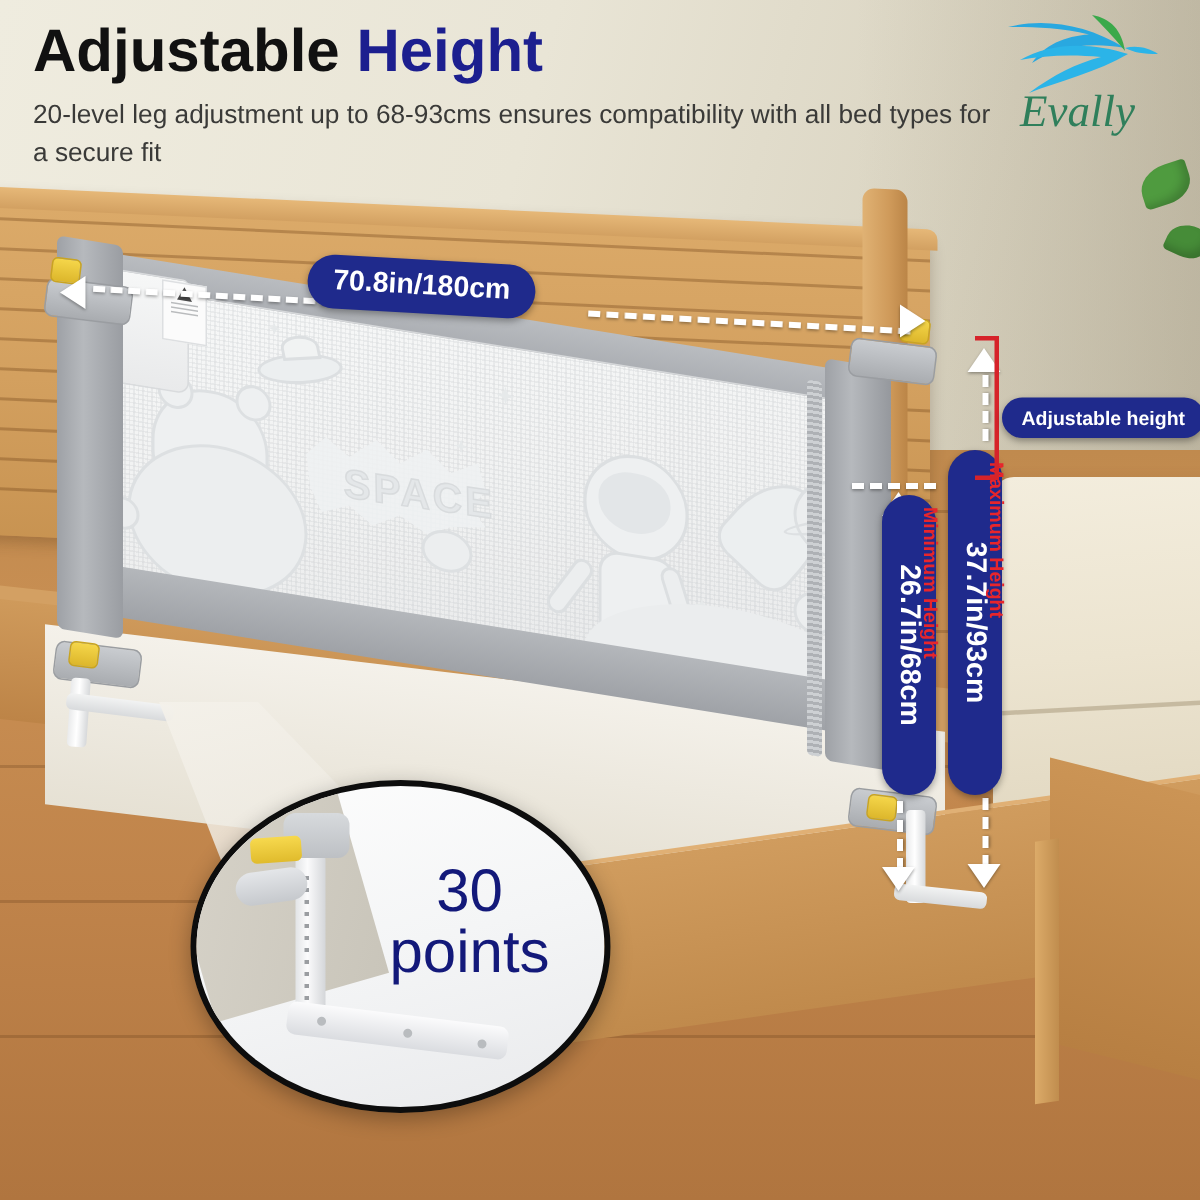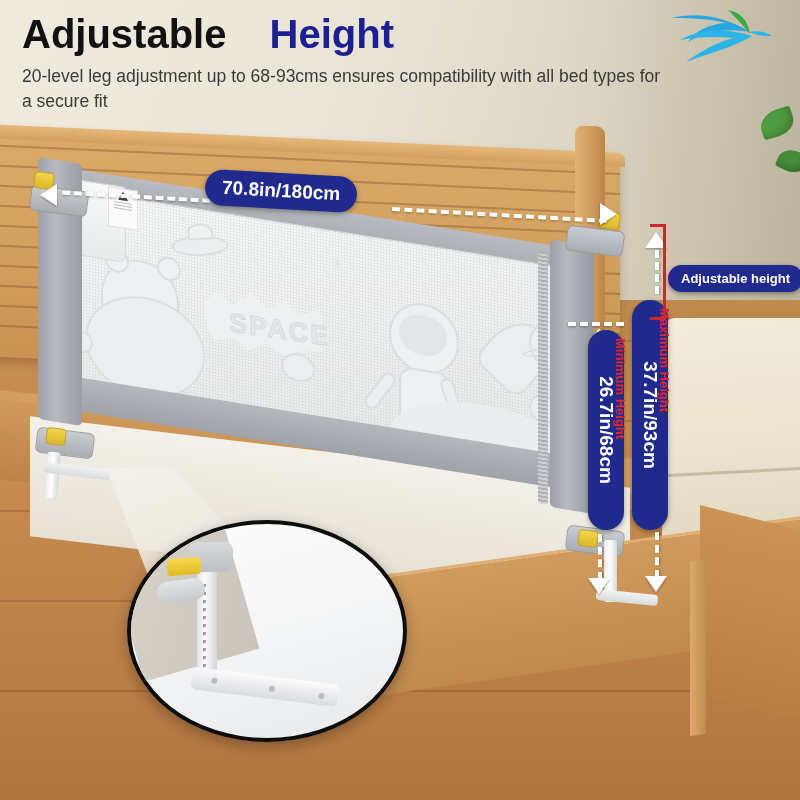--- a/index.html
+++ b/index.html
@@ -379,21 +379,21 @@
     background:repeating-linear-gradient(180deg,#9a9da1 0 3px,transparent 3px 8px);
   }
   .mag-screw{
     position:absolute; width:6px; height:6px; border-radius:50%;
     background:#b9bcbf;
   }
 
   
   .header{ position:absolute; left:22px; top:14px; width:640px; }
   .title{ font-size:40px; font-weight:bold; line-height:1; color:#111; }
-  .title .hl{ color:#1c1f8f;margin-left:32px; }
+  .title .hl{ color:#1c1f8f; }
   .subtitle{
     margin-top:10px; font-size:17.5px; color:#3a3a38; line-height:1.45;
   }
   .logo{ position:absolute; right:14px; top:6px; width:120px; height:96px; }
   .logo-name{
     position:absolute; left:14px; top:52px;
     font-family:"Liberation Serif", serif; font-style:italic;
     font-size:30px; color:#2f7f5b;
   }
 </style>
@@ -549,29 +549,34 @@
     <div class="mag-leg-v"></div>
     <div class="mag-holes"></div>
     <div class="mag-leg-h">
       <div class="mag-screw" style="left:20px;top:8px"></div>
       <div class="mag-screw" style="left:78px;top:9px"></div>
       <div class="mag-screw" style="left:128px;top:10px"></div>
     </div>
     <div class="mag-head"></div>
     <div class="mag-knob"></div>
     <div class="mag-yellow"></div>
+    <div class="mag-text">
+      <div>30</div>
+      <div>points</div>
+    </div>
   </div>
 
   <div class="header">
     <div class="title"><span>Adjustable </span><span class="hl">Height</span></div>
     <div class="subtitle">20-level leg adjustment up to 68-93cms ensures compatibility with all bed types for a secure fit</div>
   </div>
 
   <div class="logo">
     <svg width="120" height="70" viewBox="0 0 120 70">
       <path d="M6 12 C30 6 58 10 84 26 C62 22 40 24 22 36 C30 24 44 18 60 17 C40 12 20 12 6 12 Z" fill="#29a8e0"></path>
       <path d="M14 34 C34 22 62 22 86 30 C66 42 40 48 20 56 C36 44 52 36 68 32 C48 30 30 31 14 34 Z" fill="#2bb4e8"></path>
       <path d="M62 4 C74 6 82 14 84 28 C76 18 68 10 62 4 Z" fill="#3aa94a"></path>
       <path d="M84 26 C92 24 100 26 106 30 C96 30 90 29 84 26 Z" fill="#2bb4e8"></path>
     </svg>
+    <div class="logo-name">Evally</div>
   </div>
 
 </div>
 
 </body></html>

